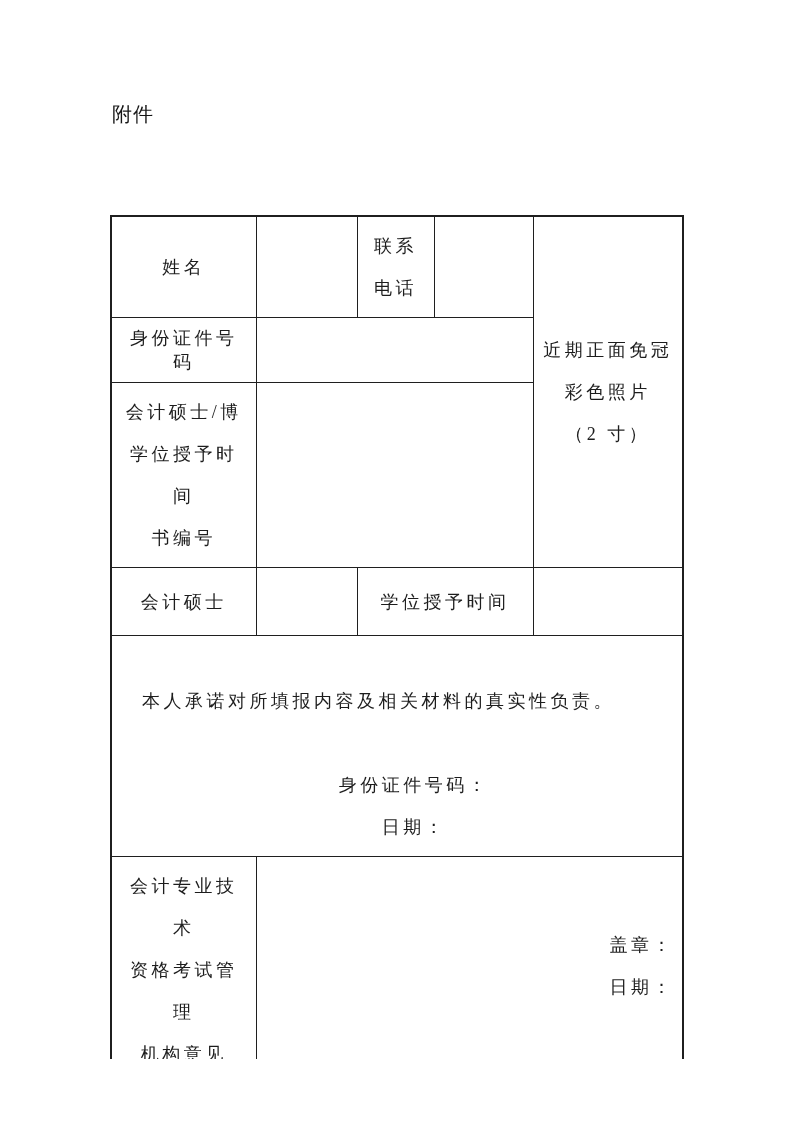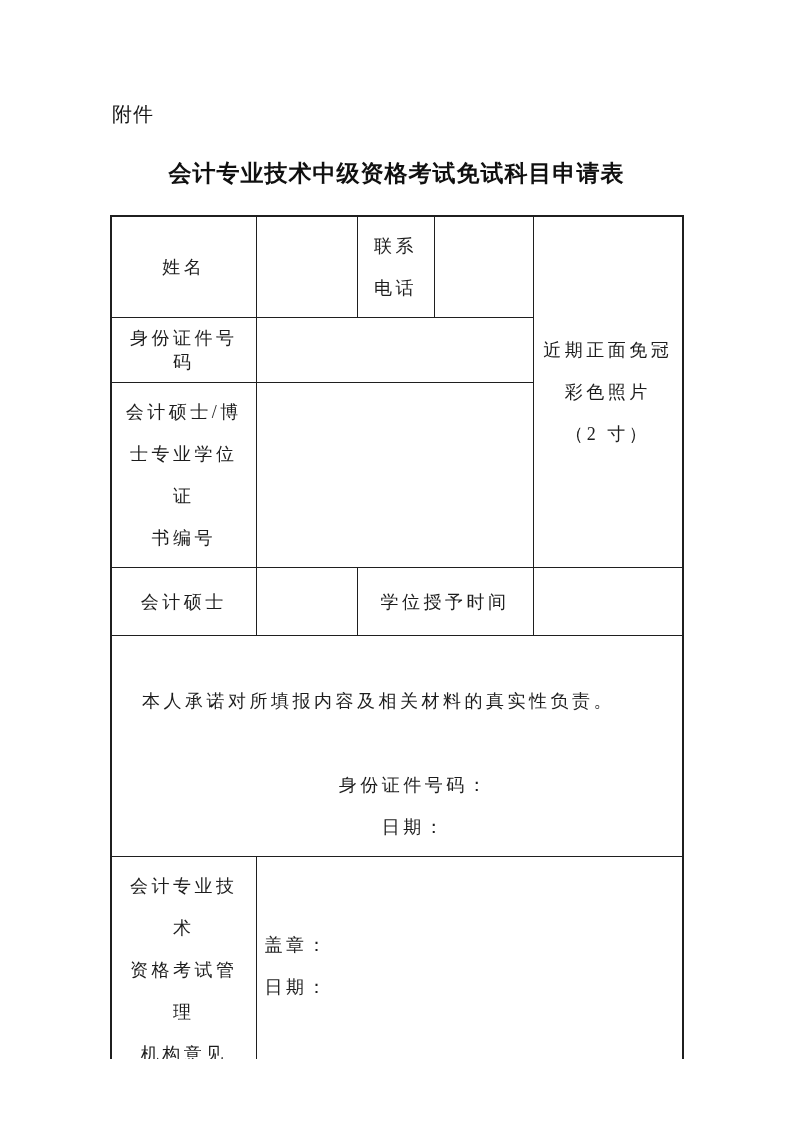--- a/index.html
+++ b/index.html
@@ -72,32 +72,31 @@
     padding-left: 34px;
   }
   td.authority-label-cell {
     white-space: pre-line;
     line-height: 42px;
     padding-top: 36px;
   }
   td.authority-opinion-cell { vertical-align: bottom; }
   .seal-line, .authority-date-line {
     line-height: 42px;
-    text-align: left;
+    text-align: right;
   }
   .authority-opinion-inner { padding-bottom: 8px; }
 </style>
 </head>
 <body>
 
 <div class="page">
 
   <div class="attachment">附件</div>
 
-  <div class="form-title">会计专业技术中级资格考试免试科目申请表</div>
 
   <table class="app-table">
     <colgroup>
       <col style="width:145px">
       <col style="width:101px">
       <col style="width:77px">
       <col style="width:99px">
       <col style="width:150px">
     </colgroup>
     <tbody>
@@ -113,21 +112,21 @@
 （2 寸）</td>
       </tr>
 
       <tr>
         <td style="height:65px">身份证件号码</td>
         <td colspan="3"></td>
       </tr>
 
       <tr>
         <td class="multiline" style="height:127px">会计硕士/博
-士专业学位证
+学位授予时间
 书编号</td>
         <td colspan="3"></td>
       </tr>
 
       <tr>
         <td style="height:68px">会计硕士</td>
         <td></td>
         <td colspan="2">学位授予时间</td>
         <td></td>
       </tr>

